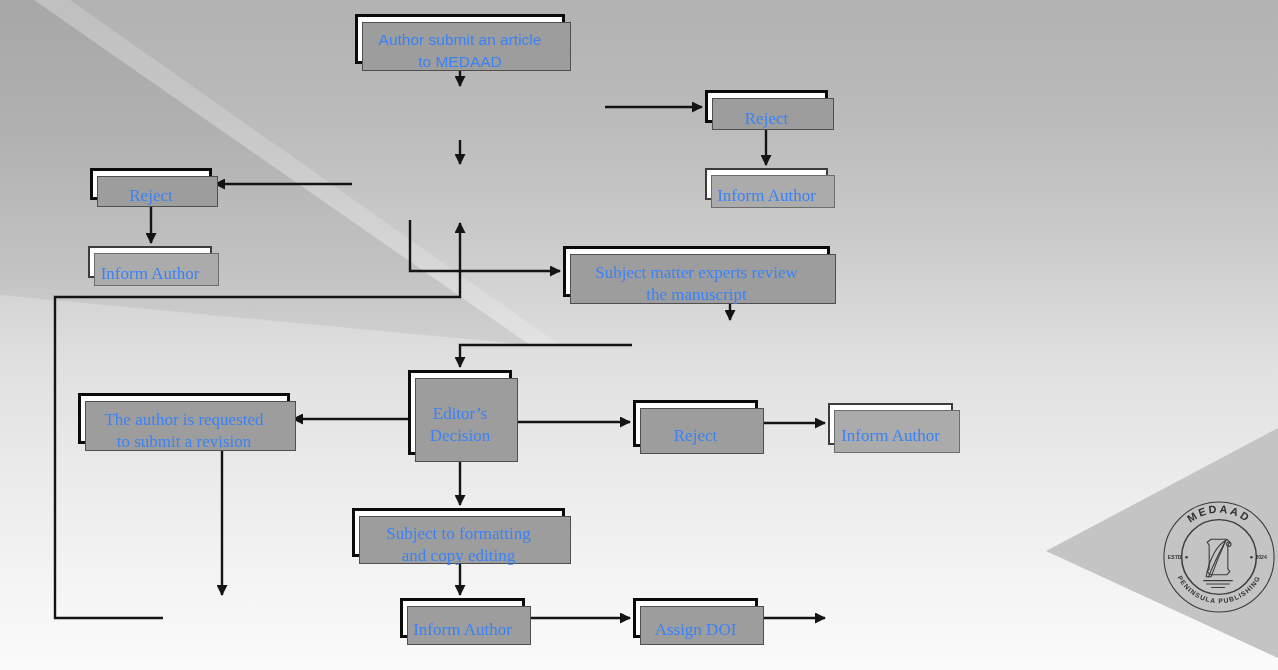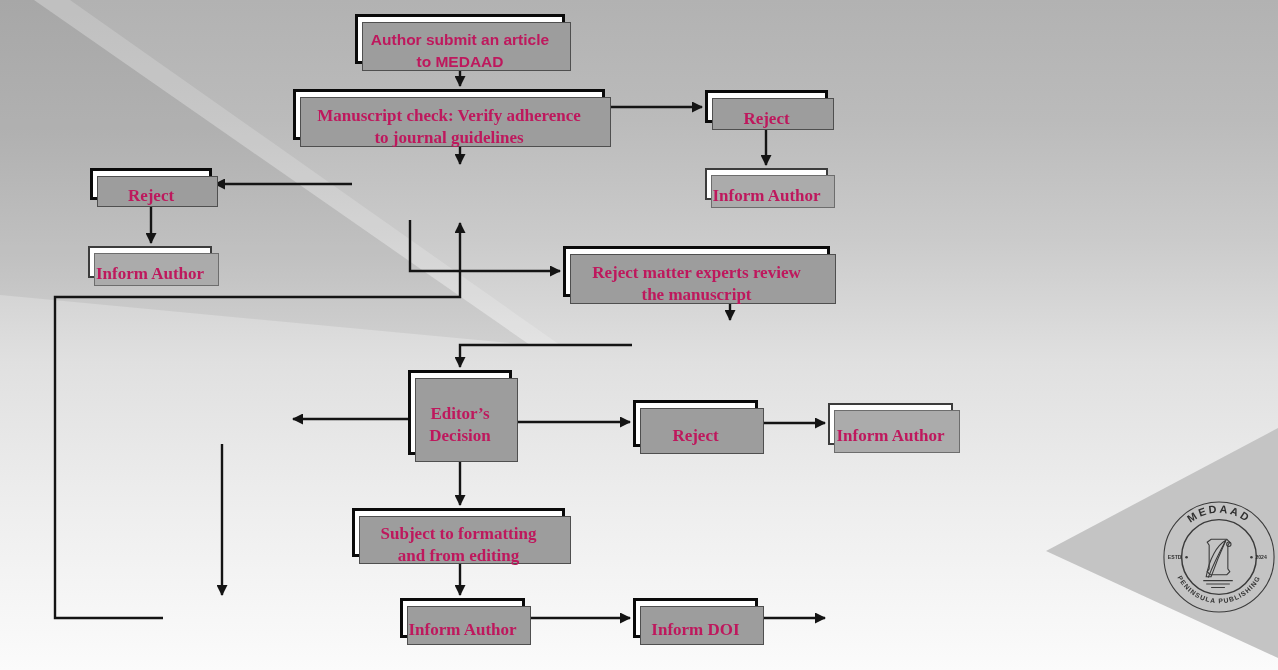--- a/index.html
+++ b/index.html
@@ -32,21 +32,21 @@
   .node{
     position:absolute;display:flex;align-items:center;justify-content:center;
     background:#fff;border:3px solid #0a0a0a;box-sizing:border-box;
     text-align:center;z-index:2;
   }
   .node::before{ 
     content:"";position:absolute;left:4px;top:5px;right:-9px;bottom:-10px;
     background:#9d9d9d;border:1.5px solid #4f4f4f;z-index:-1;
   }
   .node-label{
-    font-weight:bold;font-size:17px;line-height:1.26;color:#be185d;
+    font-weight:normal;font-size:17px;line-height:1.26;color:#3b82f6;
     white-space:pre-line;padding:0 4px;margin-top:24px;
   }
   .node.sans .node-label{
     font-family:"Liberation Sans","DejaVu Sans",sans-serif;font-size:15.5px;line-height:1.45;
   }
   .node.light{border:2px solid #3c3c3c;}
   .node.light::before{background:#ababab;border-color:#6d6d6d;}
   
   #logo{position:absolute;left:1160px;top:498px;width:118px;height:118px;z-index:3;}
   .logo-stroke{fill:none;stroke:#3a3a3a;stroke-width:1.5;}
@@ -85,59 +85,59 @@
       <path d="M460,557 L460,595" class="edge" marker-end="url(#arrow)"></path>
       <path d="M525,618 L630,618" class="edge" marker-end="url(#arrow)"></path>
       <path d="M758,618 L825,618" class="edge" marker-end="url(#arrow)"></path>
     </svg>
 
   <div id="nodes">
       <div class="node sans" style="left: 355px; top: 14px; width: 210px; height: 50px;">
         <span class="node-label">Author submit an article
 to MEDAAD</span>
       </div>
-      <div class="node" style="left: 293px; top: 89px; width: 312px; height: 51px;">
-        <span class="node-label">Manuscript check: Verify adherence
-to journal guidelines</span>
-      </div>
       <div class="node" style="left: 705px; top: 90px; width: 123px; height: 33px;">
         <span class="node-label">Reject</span>
       </div>
       <div class="node light" style="left: 705px; top: 168px; width: 123px; height: 32px;">
         <span class="node-label">Inform Author</span>
       </div>
       <div class="node" style="left: 90px; top: 168px; width: 122px; height: 32px;">
         <span class="node-label">Reject</span>
       </div>
       <div class="node light" style="left: 88px; top: 246px; width: 124px; height: 32px;">
         <span class="node-label">Inform Author</span>
       </div>
       <div class="node" style="left: 563px; top: 246px; width: 267px; height: 51px;">
-        <span class="node-label">Reject matter experts review
+        <span class="node-label">Subject matter experts review
 the manuscript</span>
       </div>
       <div class="node" style="left: 408px; top: 370px; width: 104px; height: 85px; align-items: center;">
         <span class="node-label">Editor’s
 Decision</span>
+      </div>
+      <div class="node" style="left: 78px; top: 393px; width: 212px; height: 51px;">
+        <span class="node-label">The author is requested
+to submit a revision</span>
       </div>
       <div class="node" style="left: 633px; top: 400px; width: 125px; height: 47px;">
         <span class="node-label">Reject</span>
       </div>
       <div class="node light" style="left: 828px; top: 403px; width: 125px; height: 42px;">
         <span class="node-label">Inform Author</span>
       </div>
       <div class="node" style="left: 352px; top: 508px; width: 213px; height: 49px;">
         <span class="node-label">Subject to formatting
-and from editing</span>
+and copy editing</span>
       </div>
       <div class="node" style="left: 400px; top: 598px; width: 125px; height: 40px;">
         <span class="node-label">Inform Author</span>
       </div>
       <div class="node" style="left: 633px; top: 598px; width: 125px; height: 40px;">
-        <span class="node-label">Inform DOI</span>
+        <span class="node-label">Assign DOI</span>
       </div>
     </div>
 
   <svg id="logo" viewBox="0 0 120 120">
     <defs>
       <path id="arc-top" d="M 15,60 A 45,45 0 0 1 105,60"></path>
       <path id="arc-bottom" d="M 13,60 A 47,47 0 0 0 107,60"></path>
     </defs>
     <circle class="logo-stroke-thin" cx="60" cy="60" r="56"></circle>
     <circle class="logo-stroke" cx="60" cy="60" r="38"></circle>

